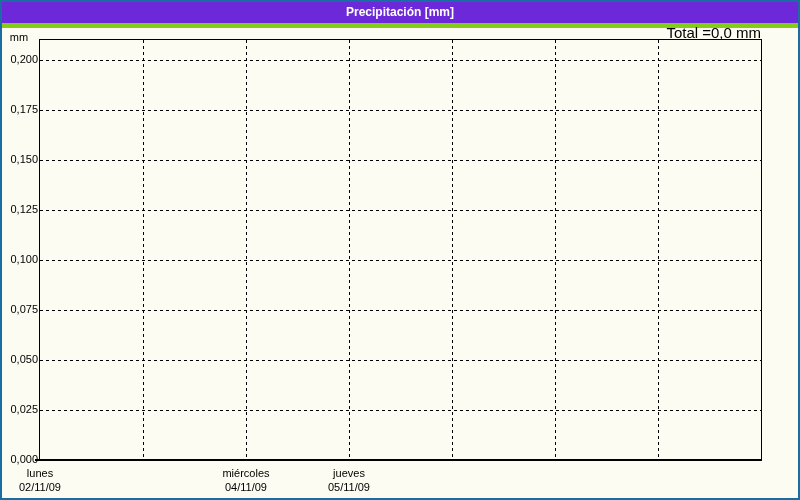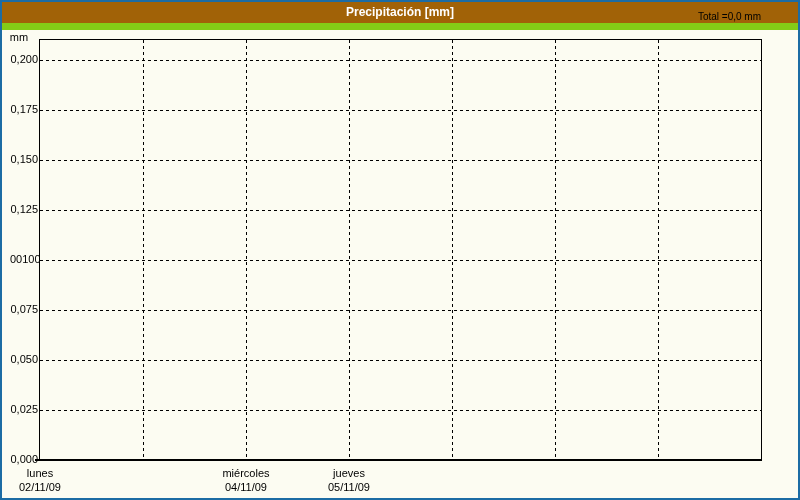--- a/index.html
+++ b/index.html
@@ -1,20 +1,20 @@
 <!DOCTYPE html>
 <html><head>
 <meta charset="utf-8">
 <style>
   html,body{margin:0;padding:0;}
   body{width:800px;height:500px;position:relative;font-family:"Liberation Sans",sans-serif;overflow:hidden;}
   #win{position:absolute;inset:0;border:2px solid #1C6CA4;background:#FCFCF2;box-sizing:border-box;}
-  .titlebar{position:absolute;top:0;left:0;right:0;height:21px;background:#a16207;border-bottom:7px solid #84cc16;
+  .titlebar{position:absolute;top:0;left:0;right:0;height:21px;background:#6d28d9;border-bottom:5px solid #84cc16;
             color:#FFFFFF;font-size:12px;font-weight:bold;text-align:center;line-height:21px;}
-  .total-label{position:absolute;top:8px;right:37px;font-size:10px;color:#000;line-height:13px;}
+  .total-label{position:absolute;top:24px;right:37px;font-size:15px;color:#000;line-height:13px;}
   .unit-label{position:absolute;top:29px;left:0;width:34px;text-align:center;font-size:11px;color:#000;line-height:13px;}
   .plot{position:absolute;left:37px;top:37px;width:723px;height:422px;box-sizing:border-box;
         border:1px solid #000;border-bottom-width:2px;background:#FCFCF2;}
   .hgrid{position:absolute;left:0;width:100%;height:1px;
          background:repeating-linear-gradient(to right,#000 0 3px,transparent 3px 6px);}
   .vgrid{position:absolute;top:0;height:100%;width:1px;
          background:repeating-linear-gradient(to bottom,#000 0 3px,transparent 3px 6px);}
   .ytick{position:absolute;left:8px;width:28px;text-align:right;font-size:11px;color:#000;height:13px;line-height:13px;}
   .xlab{position:absolute;width:102px;text-align:center;font-size:11px;color:#000;line-height:14px;top:464px;}
   .corner-tick{position:absolute;left:33px;top:457px;width:4px;height:2px;background:#000;}
@@ -29,21 +29,21 @@
   </div>
 
   <div class="total-label">Total =0,0 mm</div>
 
   <div class="unit-label">mm</div>
 
   <div class="ytick" style="top:51px">0,200</div>
   <div class="ytick" style="top:101px">0,175</div>
   <div class="ytick" style="top:151px">0,150</div>
   <div class="ytick" style="top:201px">0,125</div>
-  <div class="ytick" style="top:251px">00100</div>
+  <div class="ytick" style="top:251px">0,100</div>
   <div class="ytick" style="top:301px">0,075</div>
   <div class="ytick" style="top:351px">0,050</div>
   <div class="ytick" style="top:401px">0,025</div>
   <div class="ytick" style="top:451px">0,000</div>
 
   <div class="plot">
     <div class="hgrid" style="top:20px"></div>
     <div class="hgrid" style="top:70px"></div>
     <div class="hgrid" style="top:120px"></div>
     <div class="hgrid" style="top:170px"></div>

